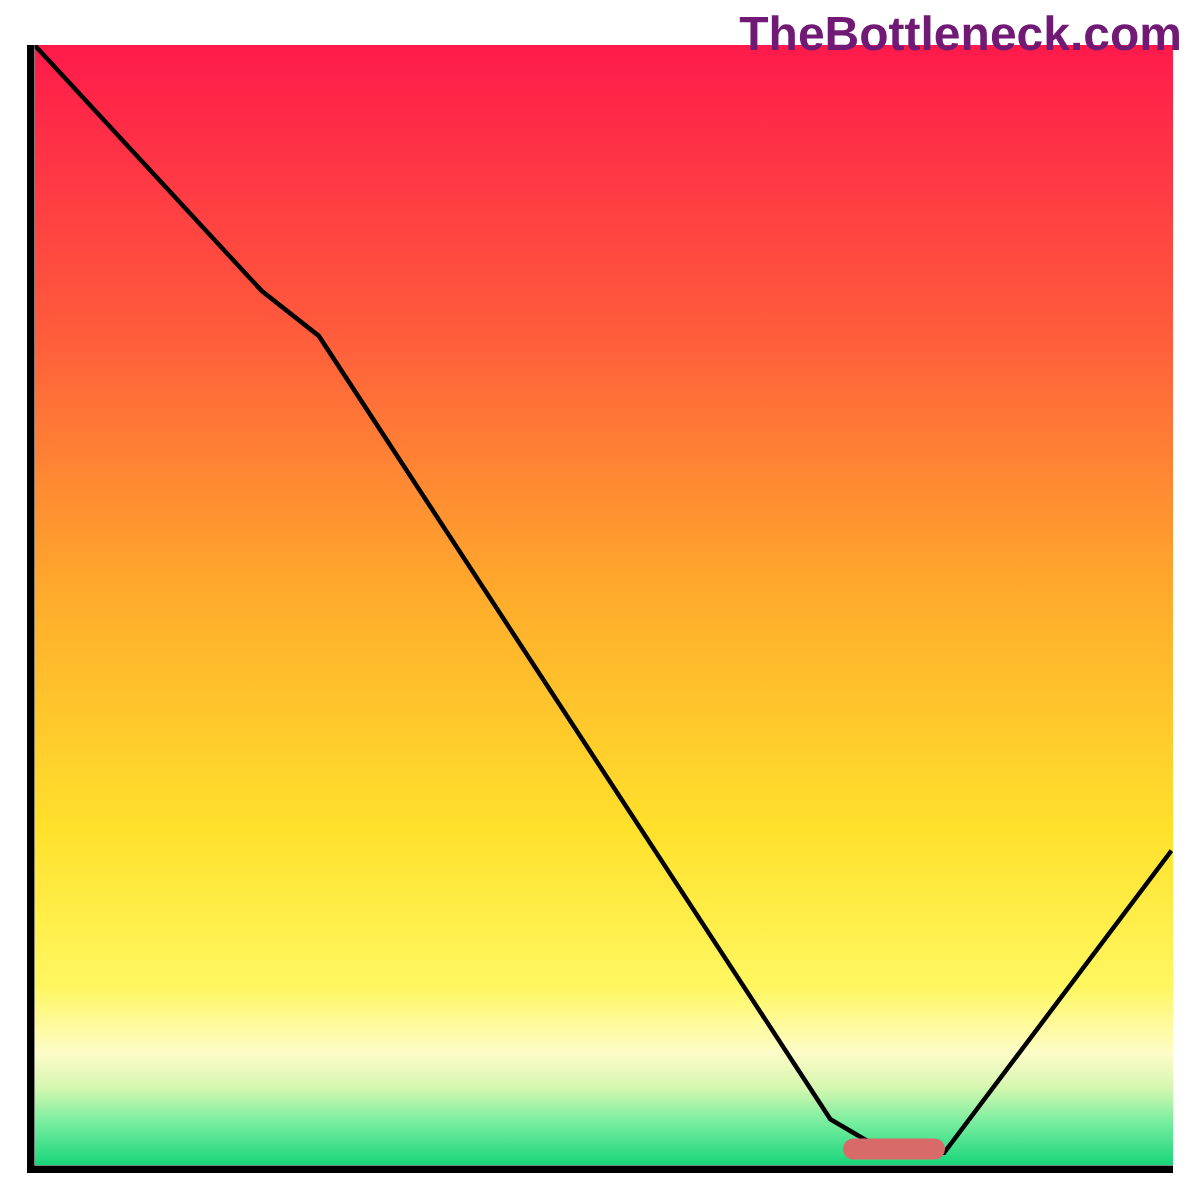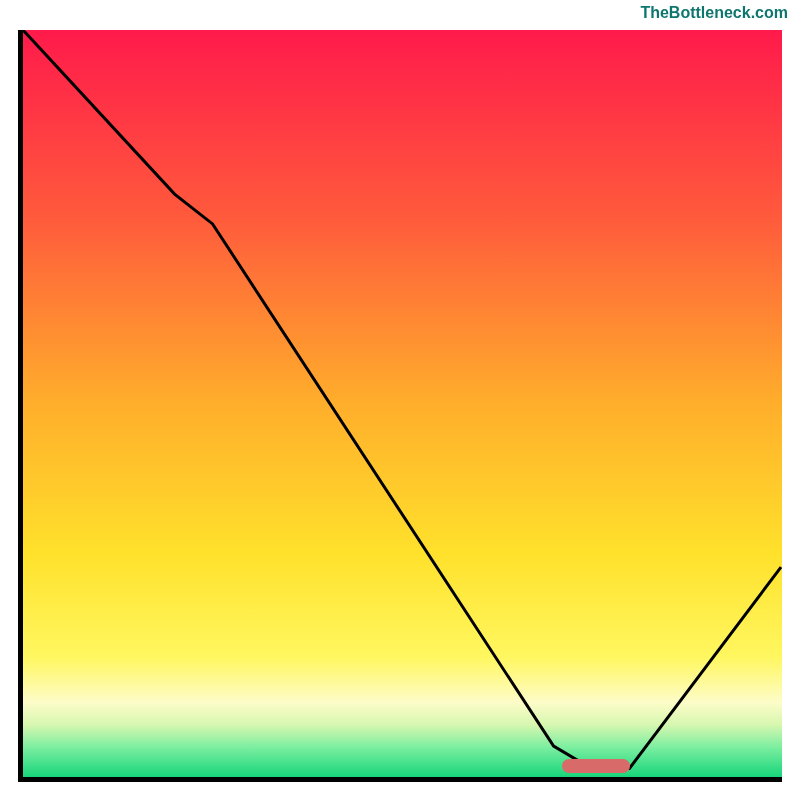--- a/index.html
+++ b/index.html
@@ -12,23 +12,23 @@
   }
   .container {
     position: relative;
     width: 800px;
     height: 800px;
   }
   .watermark {
     position: absolute;
     top: 4px;
     right: 12px;
-    font-size: 16px;
+    font-size: 32px;
     font-weight: bold;
-    color: #0f766e;
+    color: #701a75;
     z-index: 10;
   }
   .plot-frame {
     position: absolute;
     left: 18px;
     top: 30px;
     width: 764px;
     height: 752px;
     border-left: 5px solid #000;
     border-bottom: 5px solid #000;

